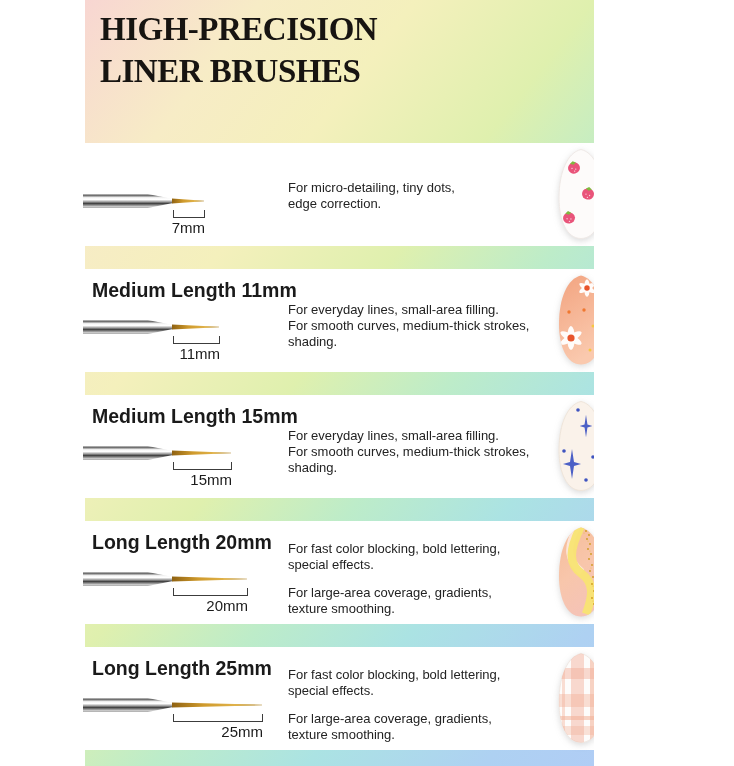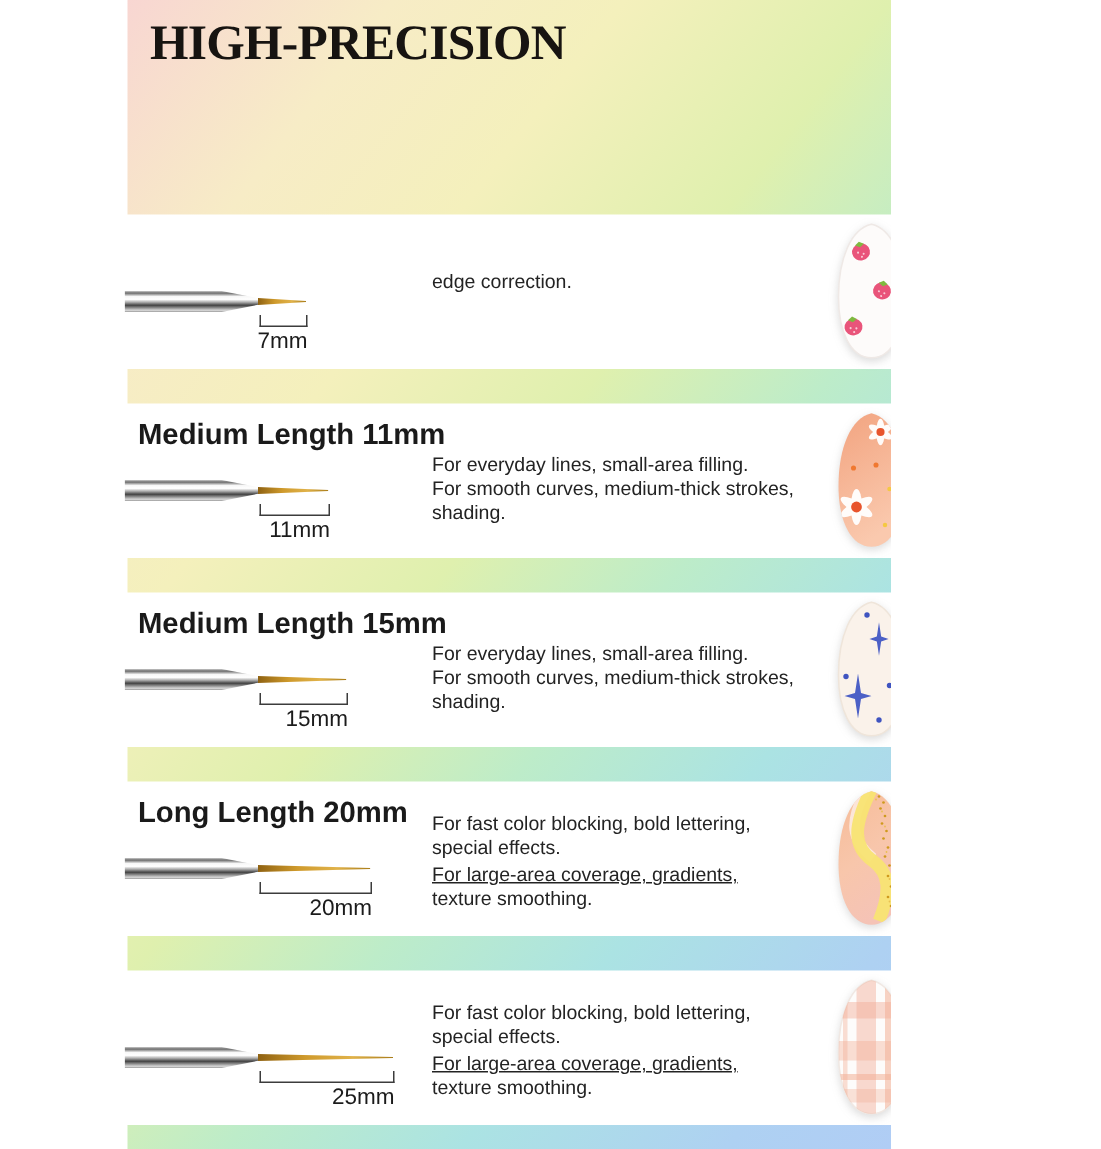--- a/index.html
+++ b/index.html
@@ -33,44 +33,46 @@
   
   .measure{position:absolute;left:173px;top:67px;display:flex;flex-direction:column;align-items:flex-end;}
   .bracket{width:100%;height:8px;border:1.5px solid #3c3c3c;border-top:none;box-sizing:border-box;}
   .measure-label{margin-top:2px;font-size:15px;line-height:1.1;color:#1b1b1b;white-space:nowrap;}
 
   
   .desc{position:absolute;left:288px;width:270px;font-size:13px;line-height:16px;color:#232323;}
   .c1 .desc{top:37px;}
   .c2 .desc,.c3 .desc{top:33px;}
   .c4 .desc,.c5 .desc{top:20px;}
-  .desc .para-gap{margin-top:2px;text-decoration:underline;}
+  .desc .para-gap{margin-top:12px;}
 
   
   .nail{position:absolute;left:552px;top:5px;width:58px;height:92px;
         filter:drop-shadow(0 2px 3px rgba(110,110,110,0.25));}
 </style>
 </head>
 <body>
 
 <div class="page">
   <div class="bg"></div>
 
   <header class="title">
     <div>HIGH-PRECISION</div>
+    <div>LINER BRUSHES</div>
   </header>
 
   <section class="card c1" style="top:143px">
     <div class="ferrule"></div>
     <div class="bristle" style="width:32px"></div>
     <div class="measure" style="width:32px">
       <div class="bracket"></div>
       <div class="measure-label">7mm</div>
     </div>
     <div class="desc">
+      <div>For micro-detailing, tiny dots,</div>
       <div>edge correction.</div>
     </div>
     <svg class="nail" viewBox="0 0 58 92">
       <defs>
           <clipPath id="nc1">
             <path d="M29 1.5 C42.5 4.5 51 24 51 50 C51 73 43 90.5 29 90.5 C15 90.5 7 73 7 50 C7 24 15.5 4.5 29 1.5 Z"></path>
           </clipPath>
         </defs>
       <path d="M29 1.5 C42.5 4.5 51 24 51 50 C51 73 43 90.5 29 90.5 C15 90.5 7 73 7 50 C7 24 15.5 4.5 29 1.5 Z" fill="#fdfbfa" stroke="#efe9e6" stroke-width="1"></path>
       <g clip-path="url(#nc1)">
@@ -230,20 +232,21 @@
             <circle cx="38" cy="25" r="0.6"></circle>
           <circle cx="39" cy="42" r="0.6"></circle>
             <circle cx="41" cy="60" r="0.6"></circle>
             <circle cx="41" cy="75" r="0.6"></circle>
         </g>
       </g>
     </svg>
   </section>
 
   <section class="card c5" style="top:647px">
+    <h2 class="card-title">Long Length 25mm</h2>
     <div class="ferrule"></div>
     <div class="bristle" style="width:90px"></div>
     <div class="measure" style="width:90px">
       <div class="bracket"></div>
       <div class="measure-label">25mm</div>
     </div>
     <div class="desc">
       <div>For fast color blocking, bold lettering,</div>
       <div>special effects.</div>
       <div class="para-gap">For large-area coverage, gradients,</div>

